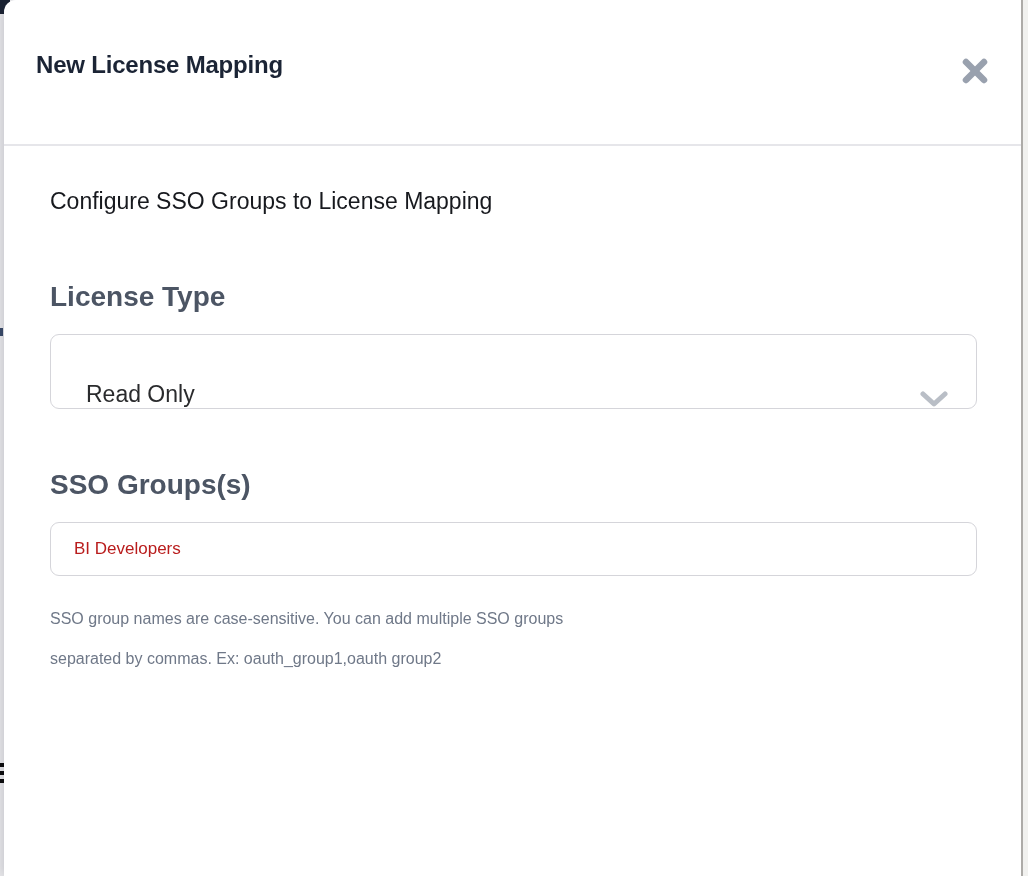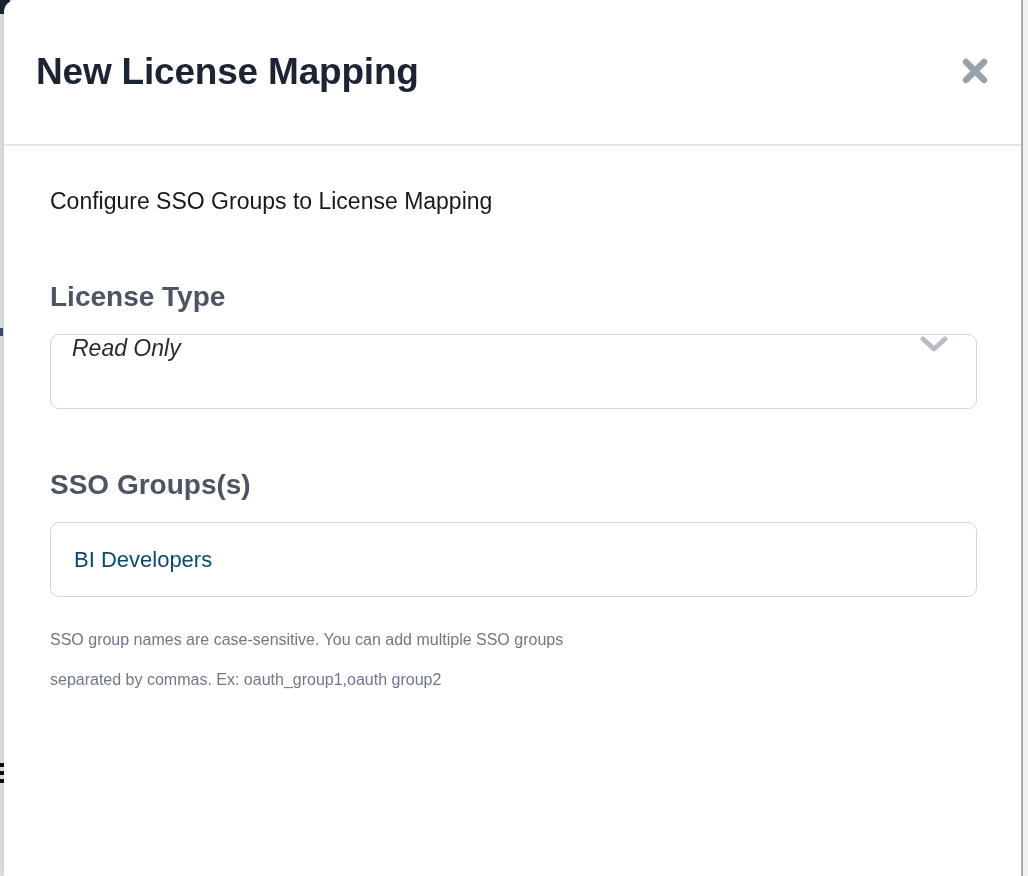--- a/index.html
+++ b/index.html
@@ -39,21 +39,21 @@
     border-top-left-radius: 12px;
     box-shadow: -5px 3px 14px rgba(20, 24, 40, 0.18);
   }
   .modal-header {
     position: relative;
     height: 146px;
     border-bottom: 2px solid #e6e6ea;
   }
   .modal-title {
     position: absolute; left: 32px; top: 51px;
-    font-size: 37px; font-weight: 700;
+    font-size: 24px; font-weight: 700;
     color: #1b2435; letter-spacing: -0.2px;
   }
   .close-button {
     position: absolute; right: 28px; top: 53px;
     width: 36px; height: 36px;
     background: none; border: none; cursor: pointer;
     display: flex; align-items: center; justify-content: center;
   }
   .close-button svg { display: block; }
 
@@ -70,39 +70,38 @@
   .field-label {
     font-size: 28px; font-weight: 700; color: #4c5564;
   }
 
   .select-control {
     margin-top: 21px;
     width: 927px; height: 75px;
     background: #ffffff;
     border: 1px solid #d5d5da;
     border-radius: 9px;
-    display: flex; align-items: flex-start; justify-content: space-between;
-    padding: 0 28px 0 21px;
+    display: flex; align-items: flex-end; justify-content: space-between;
+    padding: 0 28px 0 35px;
     cursor: pointer;
-    font-style: italic;
   }
   .select-value {
     font-size: 23px; color: #2a2b2d;
   }
   .chevron-icon svg { display: block; }
 
   .text-input {
     margin-top: 21px;
-    width: 927px; height: 75px;
+    width: 927px; height: 54px;
     background: #ffffff;
     border: 1px solid #d5d5da;
     border-radius: 9px;
     padding: 0 23px;
     font-family: "Liberation Sans", "DejaVu Sans", sans-serif;
-    font-size: 22px; color: #0c4a6e;
+    font-size: 17px; color: #b91c1c;
     outline: none;
   }
 
   .help-text {
     margin-top: 23px;
     font-size: 16px; color: #6f7888;
     line-height: 40px;
     font-weight: 400;
   }
   .help-line { display: block; }

